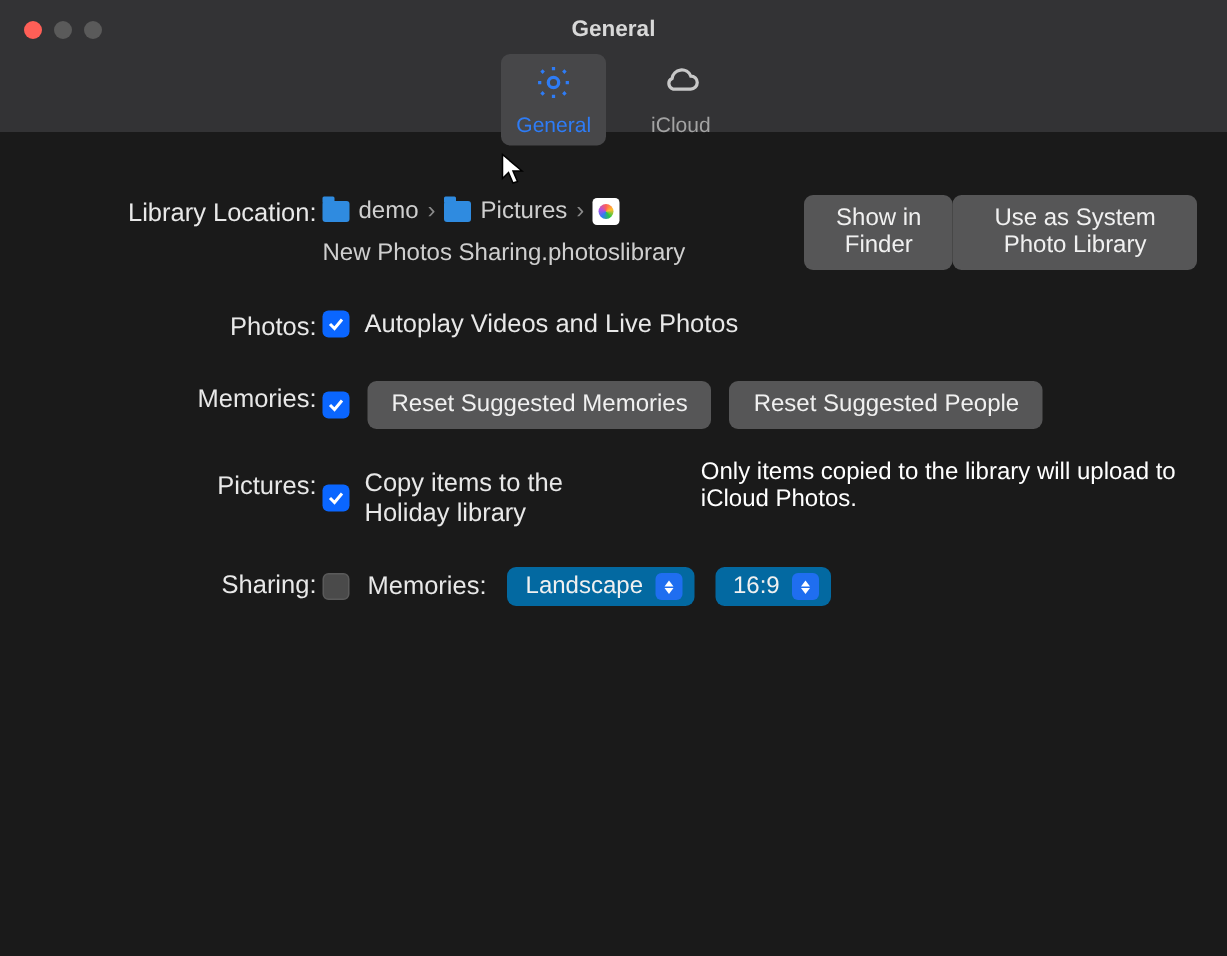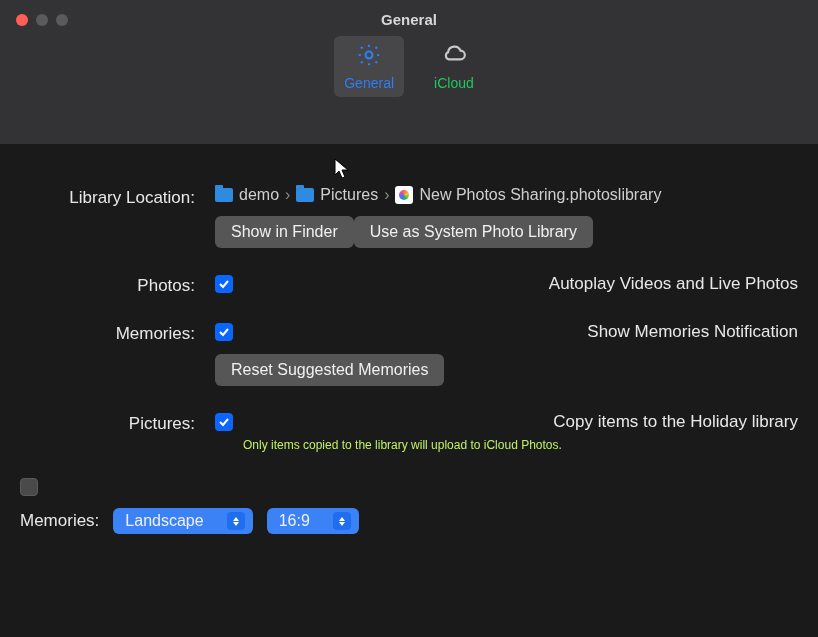--- a/index.html
+++ b/index.html
@@ -11,21 +11,21 @@
       width: 818px;
       height: 637px;
       background: #1a1a1a;
       font-family: -apple-system, "Helvetica Neue", Arial, sans-serif;
       color: #e8e8e8;
       overflow: hidden;
     }
     
     .titlebar {
       background: #333335;
-      height: 144px;
+      height: 88px;
       position: relative;
     }
     .traffic-lights {
       position: absolute;
       top: 14px;
       left: 16px;
       display: flex;
       gap: 8px;
     }
     .tl {
@@ -54,21 +54,21 @@
       gap: 20px;
     }
     .tab {
       display: flex;
       flex-direction: column;
       align-items: center;
       gap: 4px;
       padding: 6px 10px;
       border-radius: 6px;
       font-size: 14px;
-      color: #22c55e;
+      color: #a3a3a3;
     }
     .tab.selected {
       background: #474749;
       color: #2e7cf6;
     }
     .tab svg { width: 30px; height: 26px; }
     
     .content {
       padding: 10px 20px 20px 20px;
       position: relative;
@@ -81,29 +81,29 @@
     }
     .row {
       display: flex;
       align-items: flex-start;
       margin-top: 26px;
     }
     .row:first-of-type { margin-top: 32px; }
     .label-col {
       width: 195px;
       text-align: right;
-      padding-right: 20px;
+      padding-right: 4px;
       font-size: 17px;
       color: #e8e8e8;
       padding-top: 2px;
     }
     .value-col {
       flex: 1;
       display: flex;
-      flex-direction: column;
+      flex-direction: row;
       gap: 12px;
     }
     
     .breadcrumb {
       display: flex;
       align-items: center;
       gap: 6px;
       font-size: 16px;
       color: #cfcfcf;
       flex-wrap: wrap;
@@ -148,21 +148,21 @@
       font-family: inherit;
       cursor: pointer;
     }
     .btn-row {
       display: flex;
     }
     
     .check-line {
       display: flex;
       align-items: center;
-      gap: 24px;
+      gap: 10px;
       font-size: 17px;
       color: #e8e8e8;
       justify-content: space-between;
     }
     .checkbox {
       width: 18px; height: 18px;
       border-radius: 4px;
       display: flex;
       align-items: center;
       justify-content: center;
@@ -170,36 +170,36 @@
     }
     .checkbox.checked {
       background: #0a66ff;
     }
     .checkbox.unchecked {
       background: #4a4a4a;
       border: 1px solid #5a5a5a;
     }
     .checkbox svg { width: 12px; height: 12px; }
     .subtext {
-      font-size: 12px;
-      color: #bef264;
+      font-size: 16px;
+      color: #ffffff;
       margin-top: -6px;
       margin-left: 28px;
     }
     
     .popup {
-      background: #3b82f6;
+      background: #0369a1;
       color: #f0f0f0;
       border: none;
       border-radius: 6px;
       padding: 4px 8px 4px 12px;
       font-size: 16px;
       display: flex;
       align-items: center;
-      gap: 23px;
+      gap: 8px;
       cursor: pointer;
     }
     .popup .arrows {
       background: #1f6ef0;
       border-radius: 4px;
       width: 18px; height: 18px;
       display: flex;
       flex-direction: column;
       align-items: center;
       justify-content: center;
@@ -303,44 +303,47 @@
 
   <div class="row">
     <div class="label-col">Memories:</div>
     <div class="value-col">
       <div class="check-line">
         <span class="checkbox checked">
           <svg viewBox="0 0 12 12">
               <path d="M2 6 L5 9 L10 3" stroke="#fff" stroke-width="2" fill="none"></path>
             </svg>
         </span>
-        <span>Show Memories Notification</span>
       </div>
       <div class="btn-row">
         <button class="btn">Reset Suggested Memories</button>
+      </div>
+      <div class="btn-row">
+        <button class="btn">Reset Suggested People</button>
       </div>
     </div>
   </div>
 
   <div class="row">
     <div class="label-col">Pictures:</div>
     <div class="value-col">
       <div class="check-line">
         <span class="checkbox checked">
           <svg viewBox="0 0 12 12">
               <path d="M2 6 L5 9 L10 3" stroke="#fff" stroke-width="2" fill="none"></path>
             </svg>
         </span>
         <span>Copy items to the Holiday library</span>
       </div>
       <div class="subtext">Only items copied to the library will upload to iCloud Photos.</div>
     </div>
   </div>
 
   <div class="row">
+    <div class="label-col">Sharing:</div>
     <div class="value-col">
       <div class="check-line">
         <span class="checkbox unchecked"></span>
       </div>
       <div class="inline-row">
         <span class="inline-label">Memories:</span>
         <div class="popup">
           <span>Landscape</span>
           <span class="arrows"></span>
         </div>

